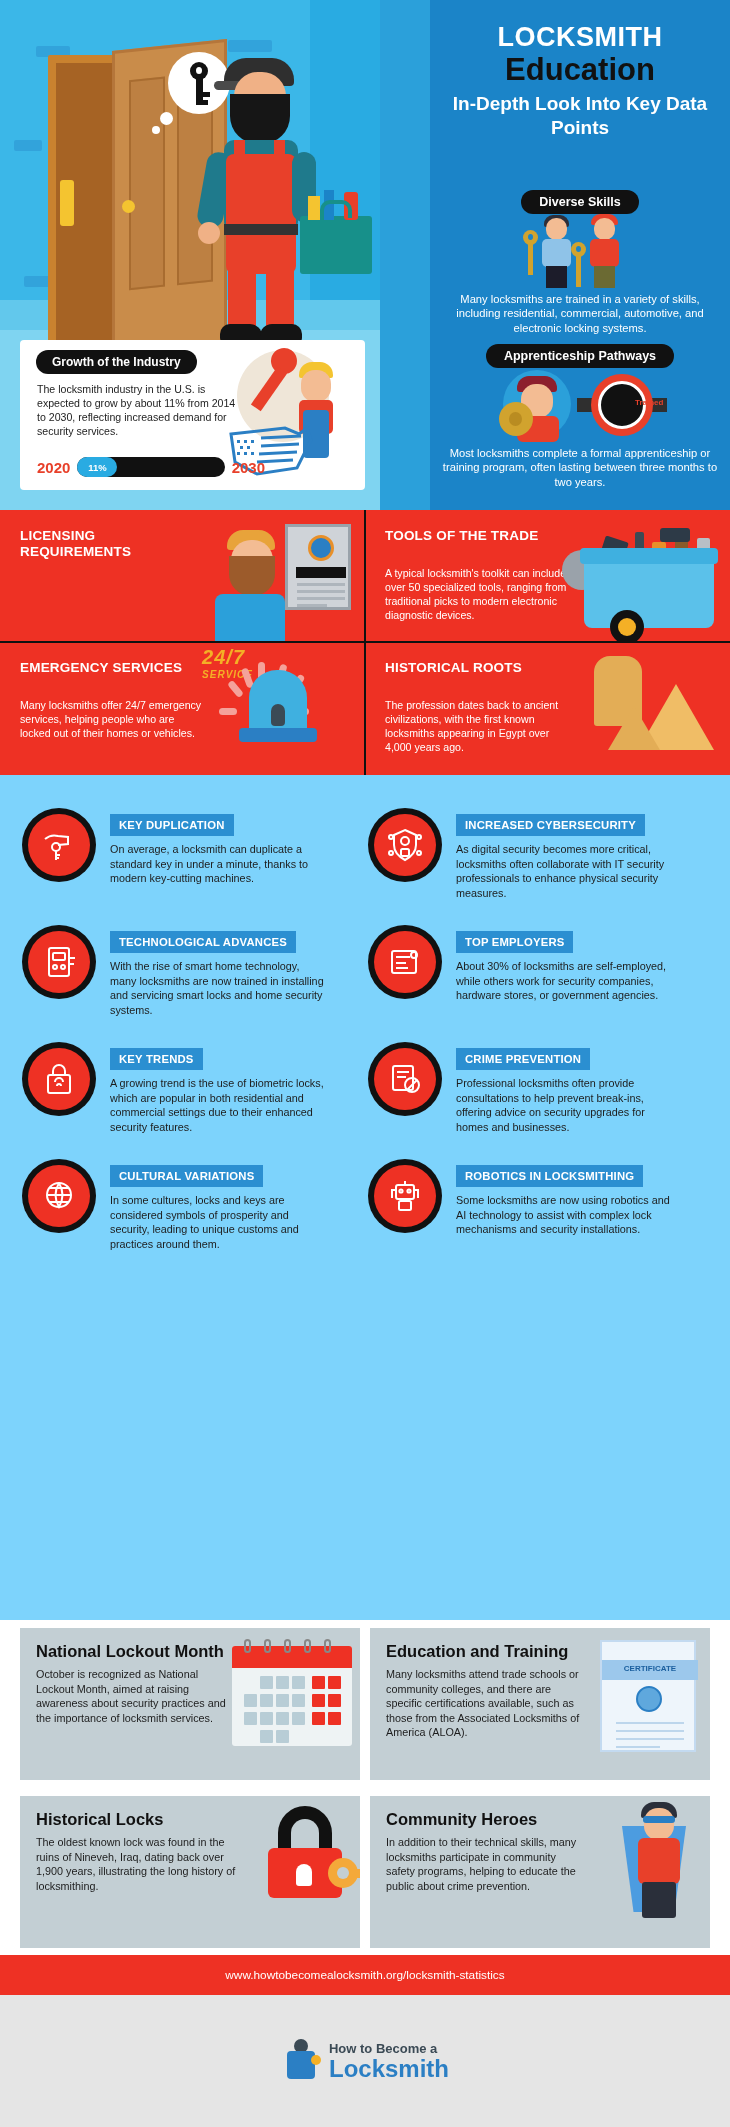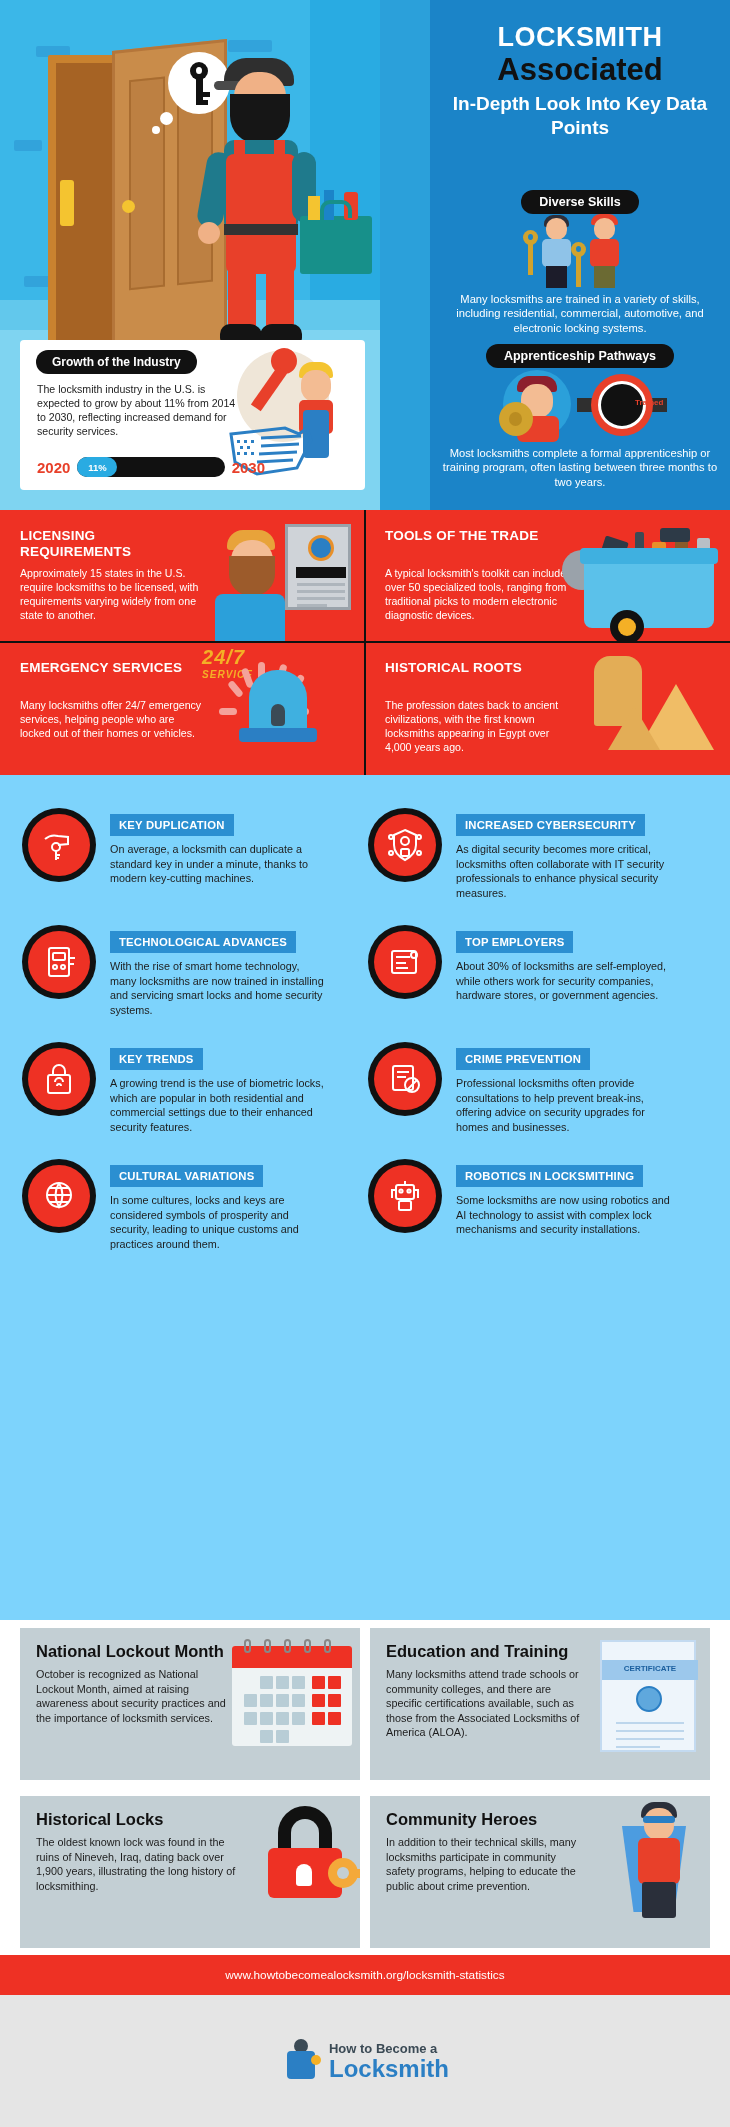--- a/index.html
+++ b/index.html
@@ -280,21 +280,21 @@
             <div class="t3"></div>
           <div class="handle"></div>
         </div>
       </div>
     </div>
 
     <div class="hdr-mid"></div>
     <div class="hdr-right"></div>
 
     <div class="h-title1">LOCKSMITH</div>
-    <div class="h-title2">Associated</div>
+    <div class="h-title2">Education</div>
     <div class="h-sub">In-Depth Look Into Key Data Points</div>
 
     <div class="pill-wrap" style="left:430px;top:190px;">
       <span class="pill">Diverse Skills</span>
     </div>
 
     <div class="skills">
       <div class="sk-p" style="left:34px;">
         <div class="sk-hair"></div>
           <div class="sk-head"></div>
@@ -379,21 +379,20 @@
       <span class="bar">
         <span class="pct">11%</span>
       </span>
       <span class="yr">2030</span>
     </div>
   </div>
 
   <div class="redwrap">
     <div class="redcell">
       <div class="rc-title">LICENSING REQUIREMENTS</div>
-      <div class="rc-body">Approximately 15 states in the U.S. require locksmiths to be licensed, with requirements varying widely from one state to another.</div>
       <div class="cert">
         <div class="seal"></div>
           <div class="bar"></div>
         <div class="ln" style="top:56px;"></div>
           <div class="ln" style="top:63px;"></div>
         <div class="ln" style="top:70px;"></div>
           <div class="ln" style="top:77px;width:30px;"></div>
       </div>
       <div class="lic-cap"></div>
       <div class="lic-head"></div>

